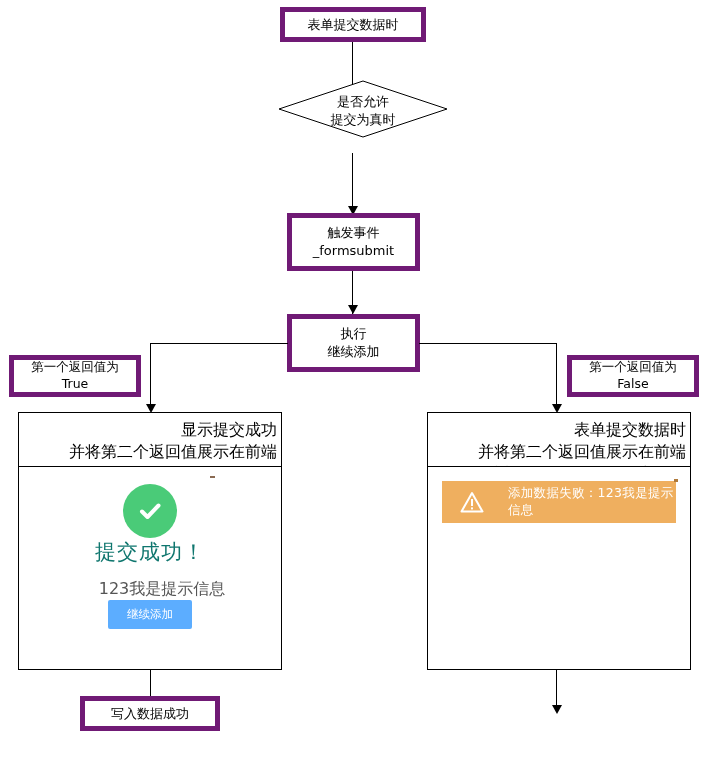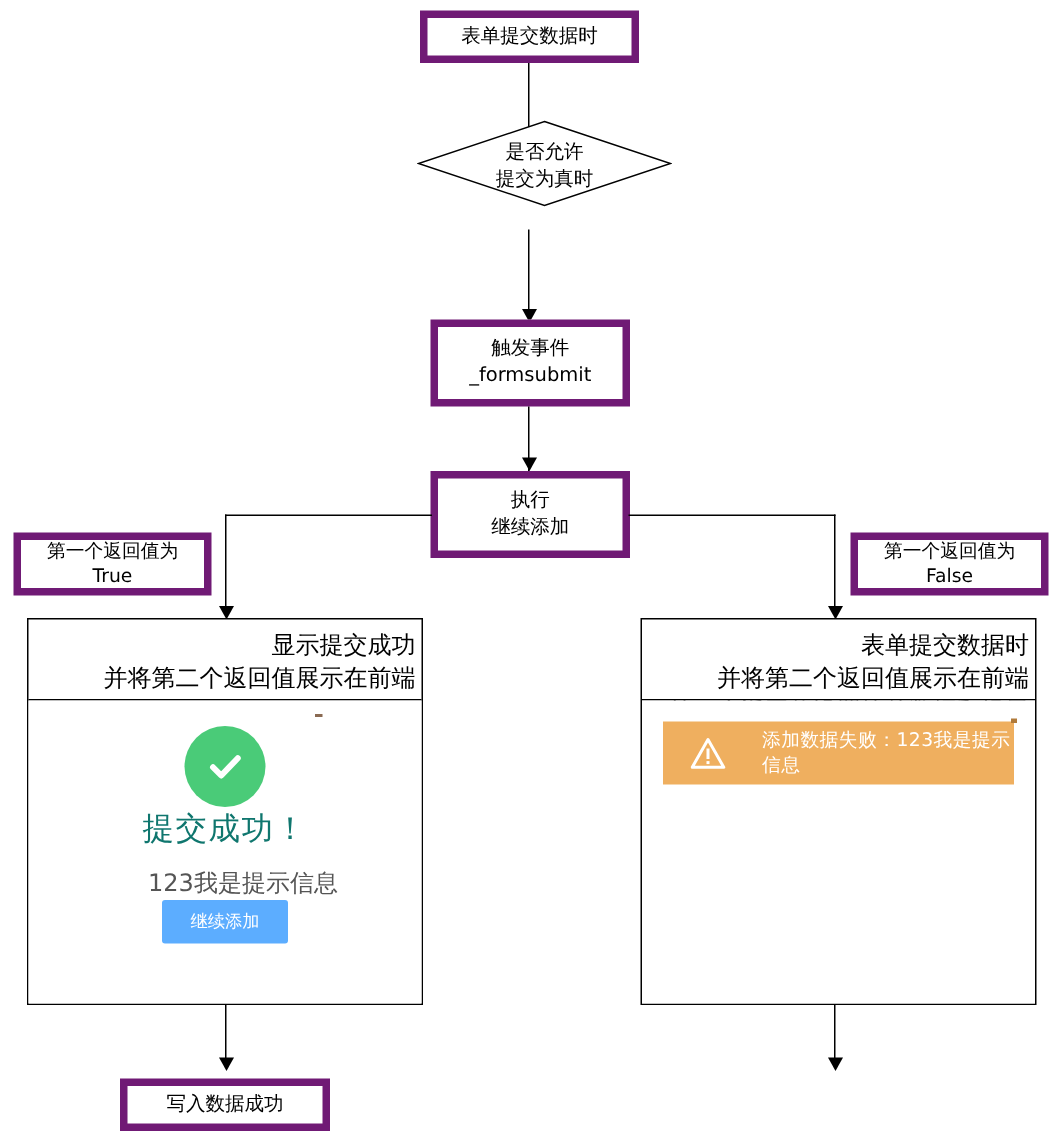--- a/index.html
+++ b/index.html
@@ -244,18 +244,18 @@
       </div>
     </div>
   </div>
 
   <div class="vline" style="left:150px;top:670px;height:38px;"></div>
   <div class="arrow-down" style="left:146px;top:705px;"></div>
 
   <div class="vline" style="left:556px;top:670px;height:38px;"></div>
   <div class="arrow-down" style="left:552px;top:705px;"></div>
 
-  <div class="node" style="left:80px;top:719px;width:140px;height:35px;">
+  <div class="node" style="left:80px;top:696px;width:140px;height:35px;">
     <span>写入数据成功</span>
   </div>
 
 
 </div>
 
 </body></html>

